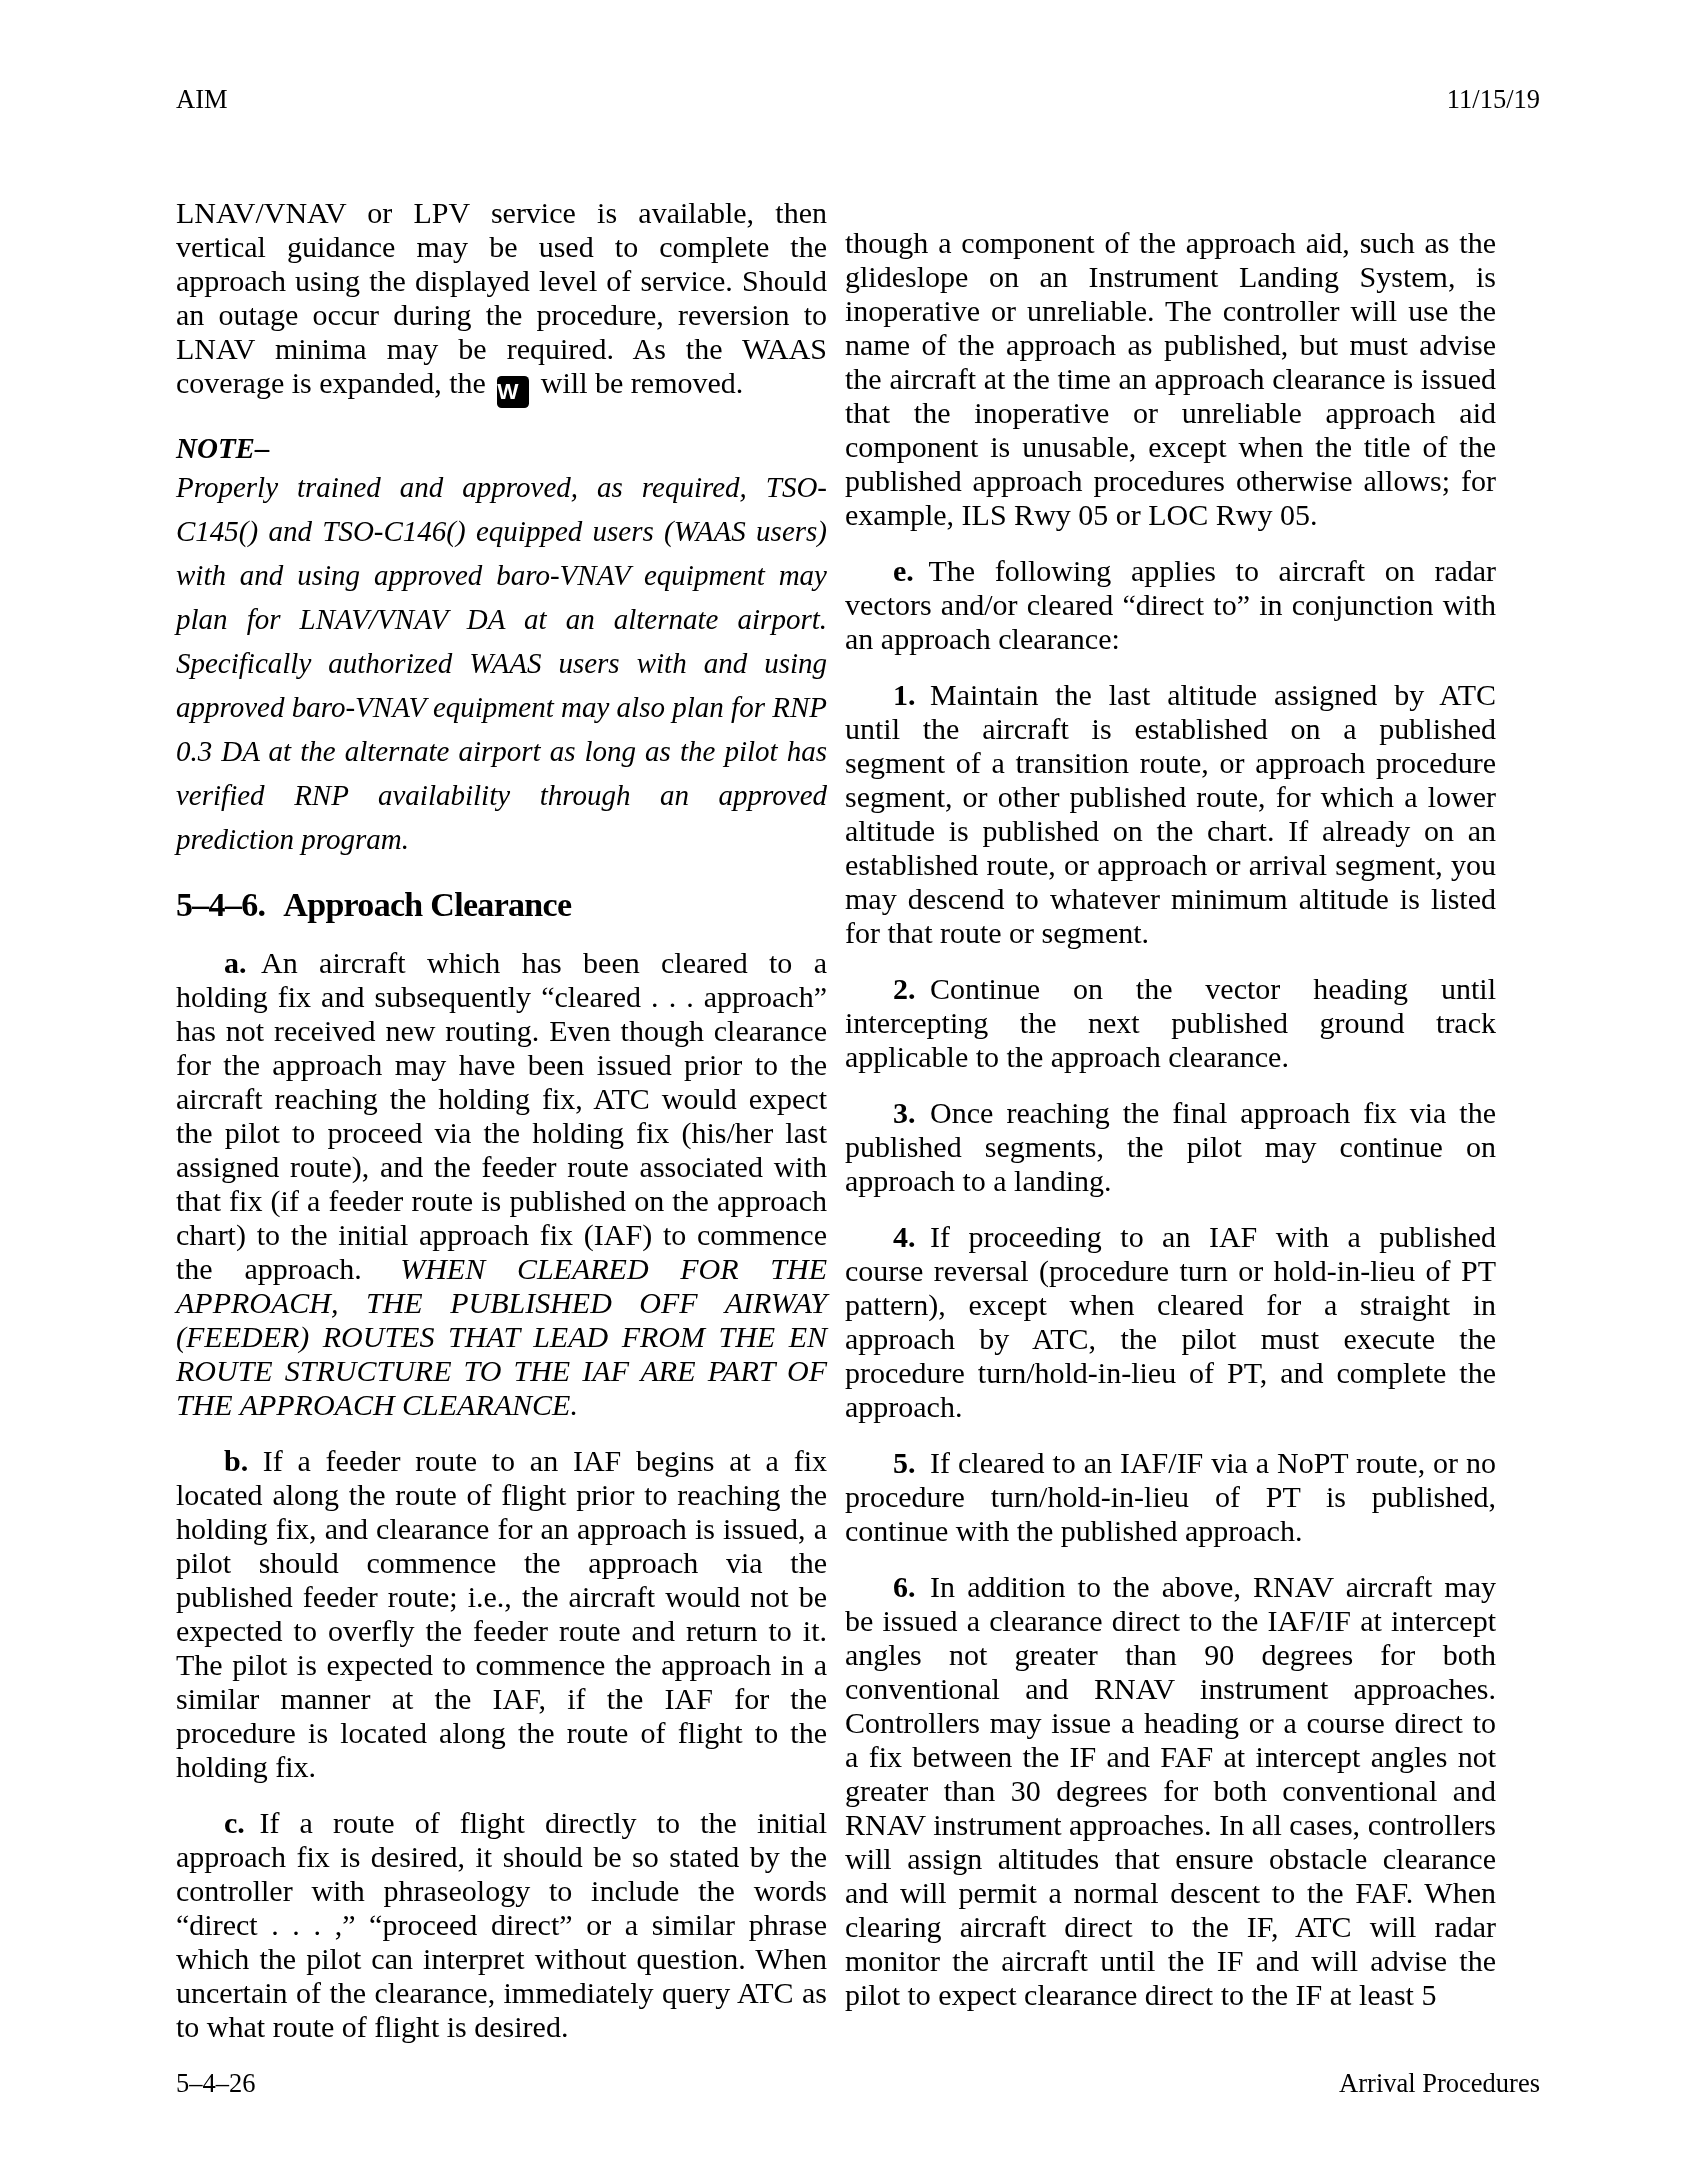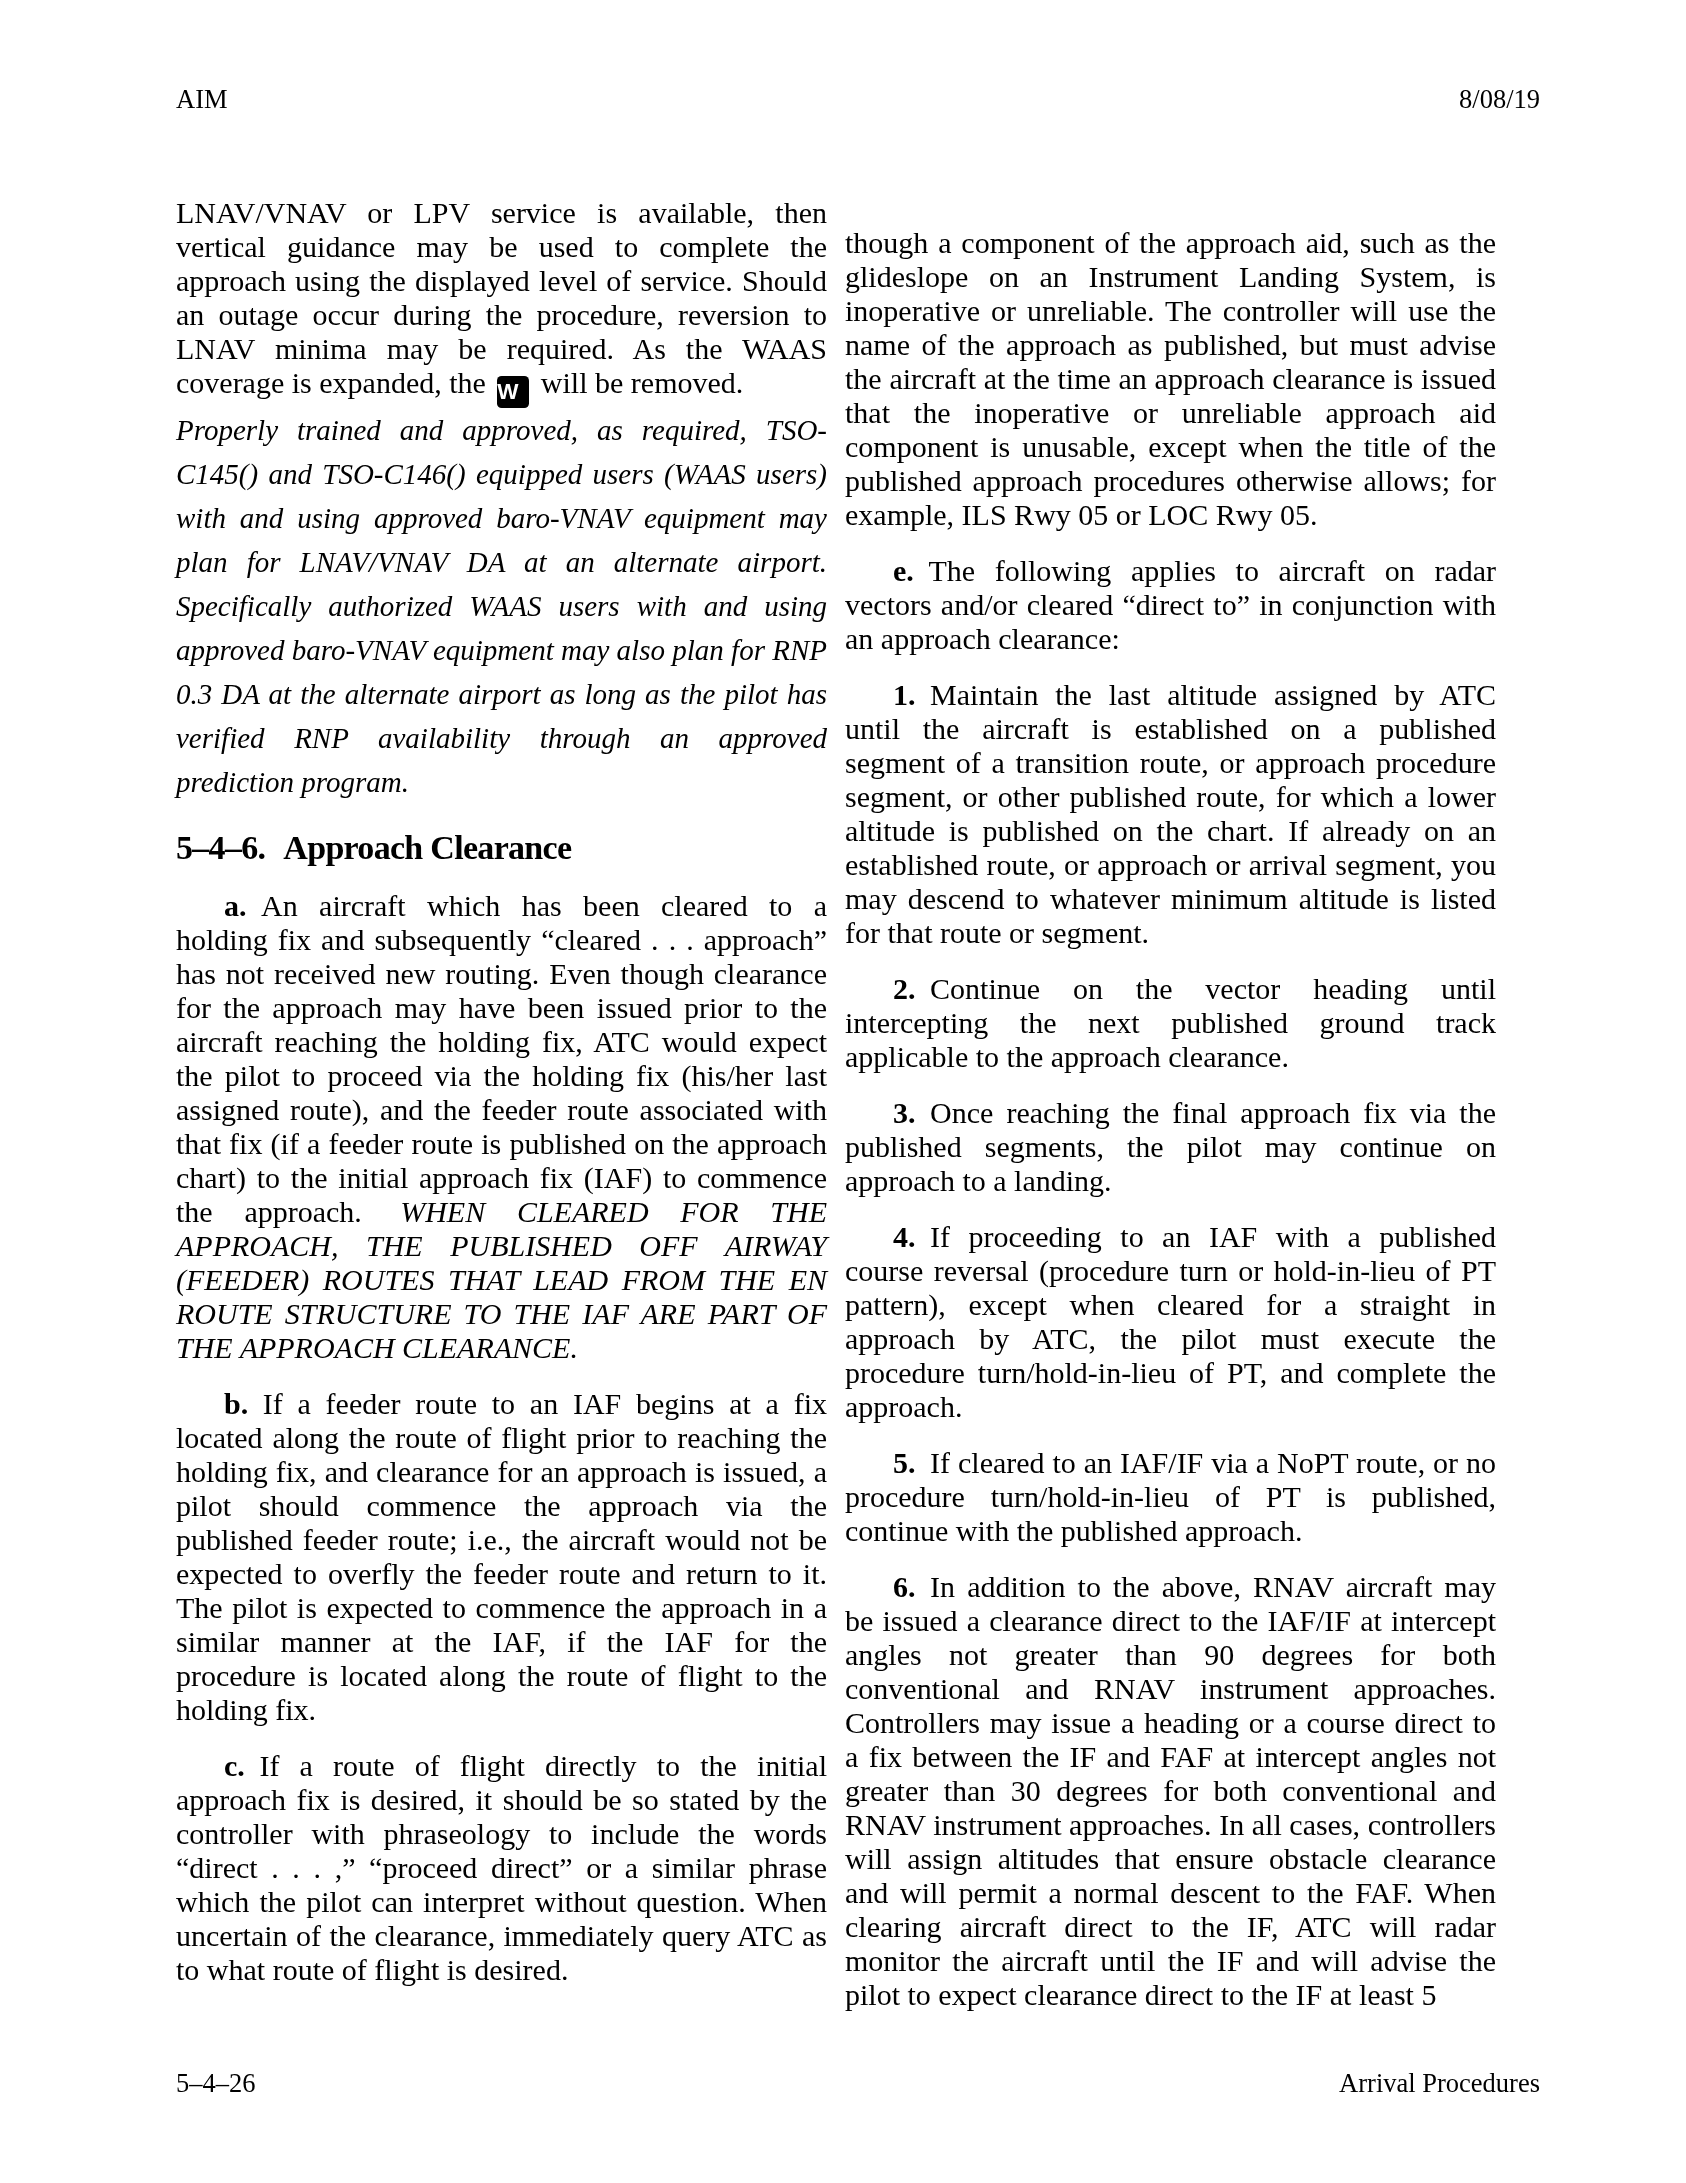--- a/index.html
+++ b/index.html
@@ -89,29 +89,30 @@
     text-indent: 0;
     vertical-align: -6px;
     margin: 0 4px;
   }
 </style>
 </head>
 <body>
 
 <div class="page-header">
   <span>AIM</span>
-  <span>8/08/19</span>
+  <span>11/15/19</span>
 </div>
 
 <div class="col col-left">
 
   <p class="body-p"><span>LNAV/VNAV or LPV service is available, then vertical guidance may be used to complete the approach using the displayed level of service. Should an outage occur during the procedure, reversion to LNAV minima may be required. As the WAAS coverage is expanded, the</span>
     <span class="w-badge">W</span>
     <span>will be removed.</span></p>
 
+  <p class="note-label">NOTE–</p>
   <p class="note-body">Properly trained and approved, as required, TSO-C145() and TSO-C146() equipped users (WAAS users) with and using approved baro-VNAV equipment may plan for LNAV/VNAV DA at an alternate airport. Specifically authorized WAAS users with and using approved baro-VNAV equipment may also plan for RNP 0.3 DA at the alternate airport as long as the pilot has verified RNP availability through an approved prediction program.</p>
 
   <h2 class="section-heading"><span class="heading-number">5–4–6.</span><span>Approach Clearance</span></h2>
 
   <p class="body-p indent mt"><span class="p-label">a.</span><span>An aircraft which has been cleared to a holding fix and subsequently “cleared . . . approach” has not received new routing. Even though clearance for the approach may have been issued prior to the aircraft reaching the holding fix, ATC would expect the pilot to proceed via the holding fix (his/her last assigned route), and the feeder route associated with that fix (if a feeder route is published on the approach chart) to the initial approach fix (IAF) to commence the approach.</span>
     <span class="em-caps">WHEN CLEARED FOR THE APPROACH, THE PUBLISHED OFF AIRWAY (FEEDER) ROUTES THAT LEAD FROM THE EN ROUTE STRUCTURE TO THE IAF ARE PART OF THE APPROACH CLEARANCE.</span></p>
 
   <p class="body-p indent mt"><span class="p-label">b.</span><span>If a feeder route to an IAF begins at a fix located along the route of flight prior to reaching the holding fix, and clearance for an approach is issued, a pilot should commence the approach via the published feeder route; i.e., the aircraft would not be expected to overfly the feeder route and return to it. The pilot is expected to commence the approach in a similar manner at the IAF, if the IAF for the procedure is located along the route of flight to the holding fix.</span></p>
 
   <p class="body-p indent mt"><span class="p-label">c.</span><span>If a route of flight directly to the initial approach fix is desired, it should be so stated by the controller with phraseology to include the words “direct . . . ,” “proceed direct” or a similar phrase which the pilot can interpret without question. When uncertain of the clearance, immediately query ATC as to what route of flight is desired.</span></p>

